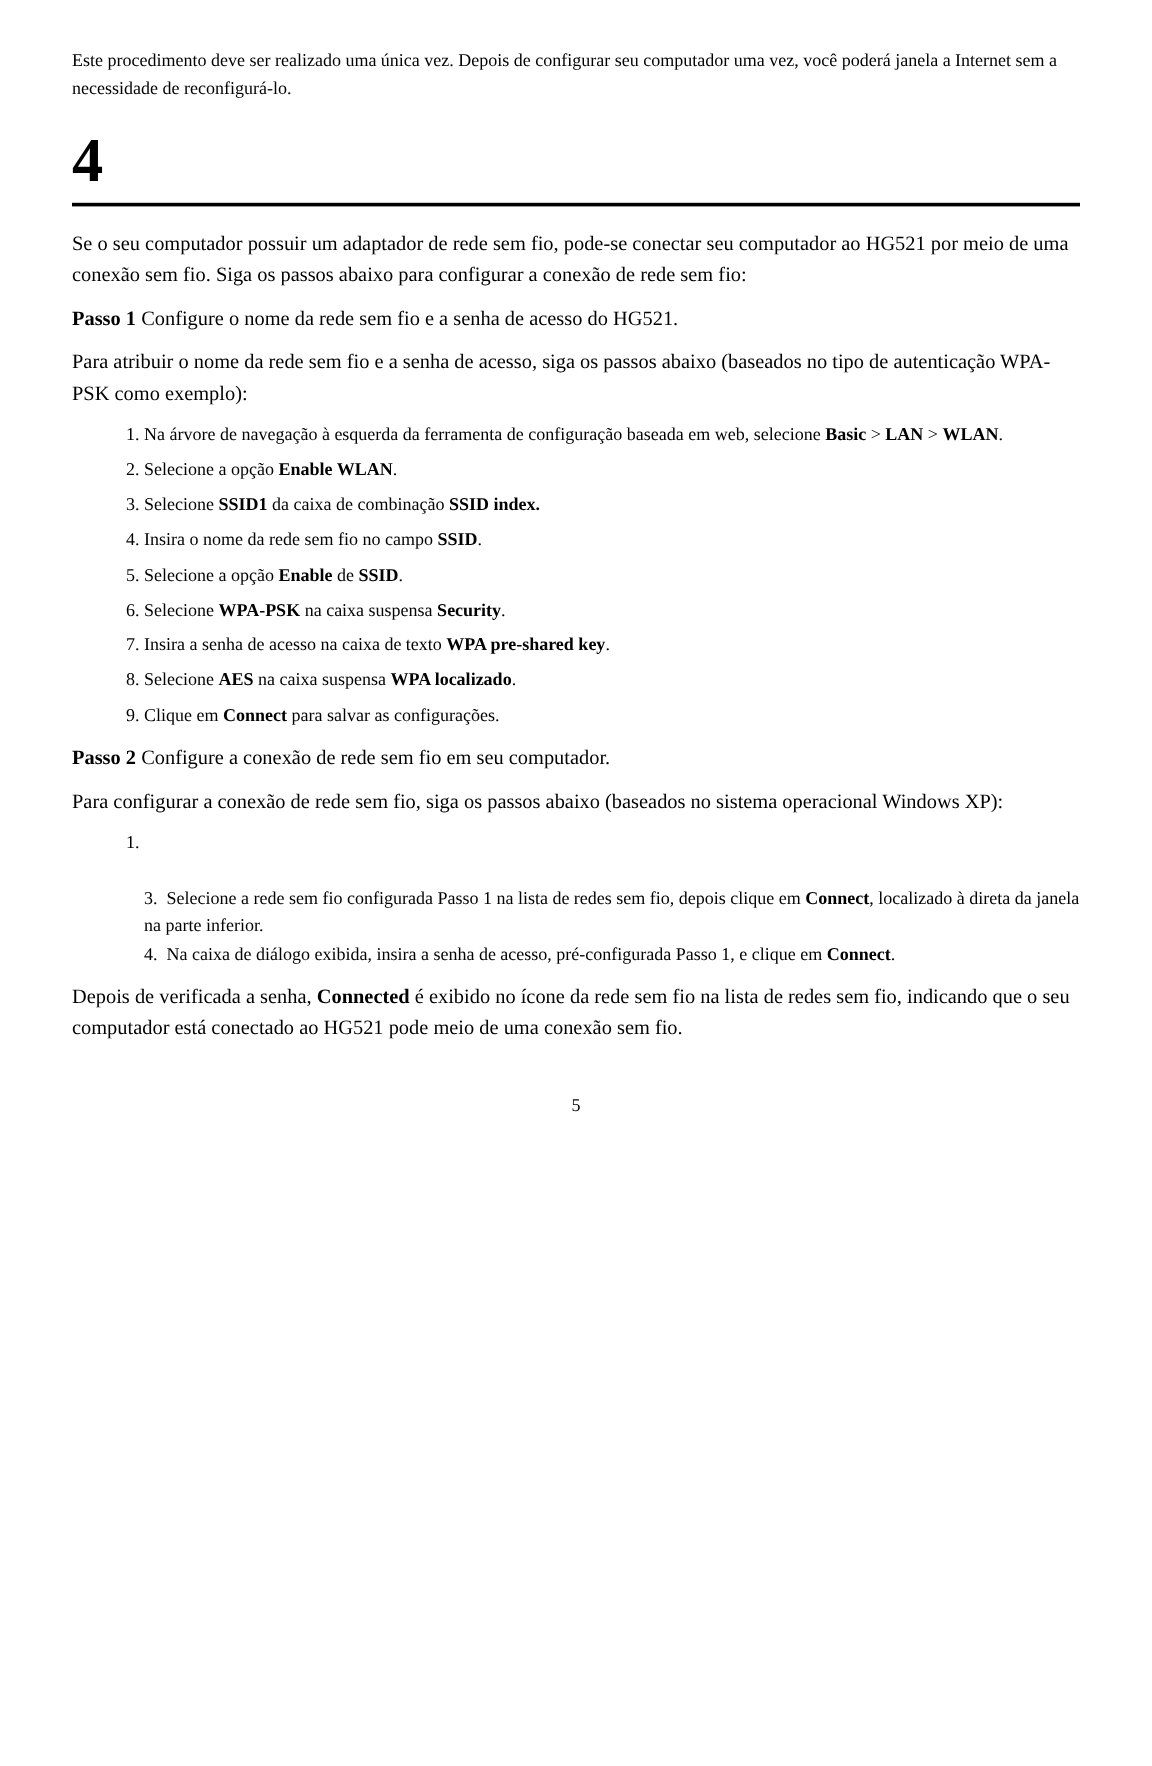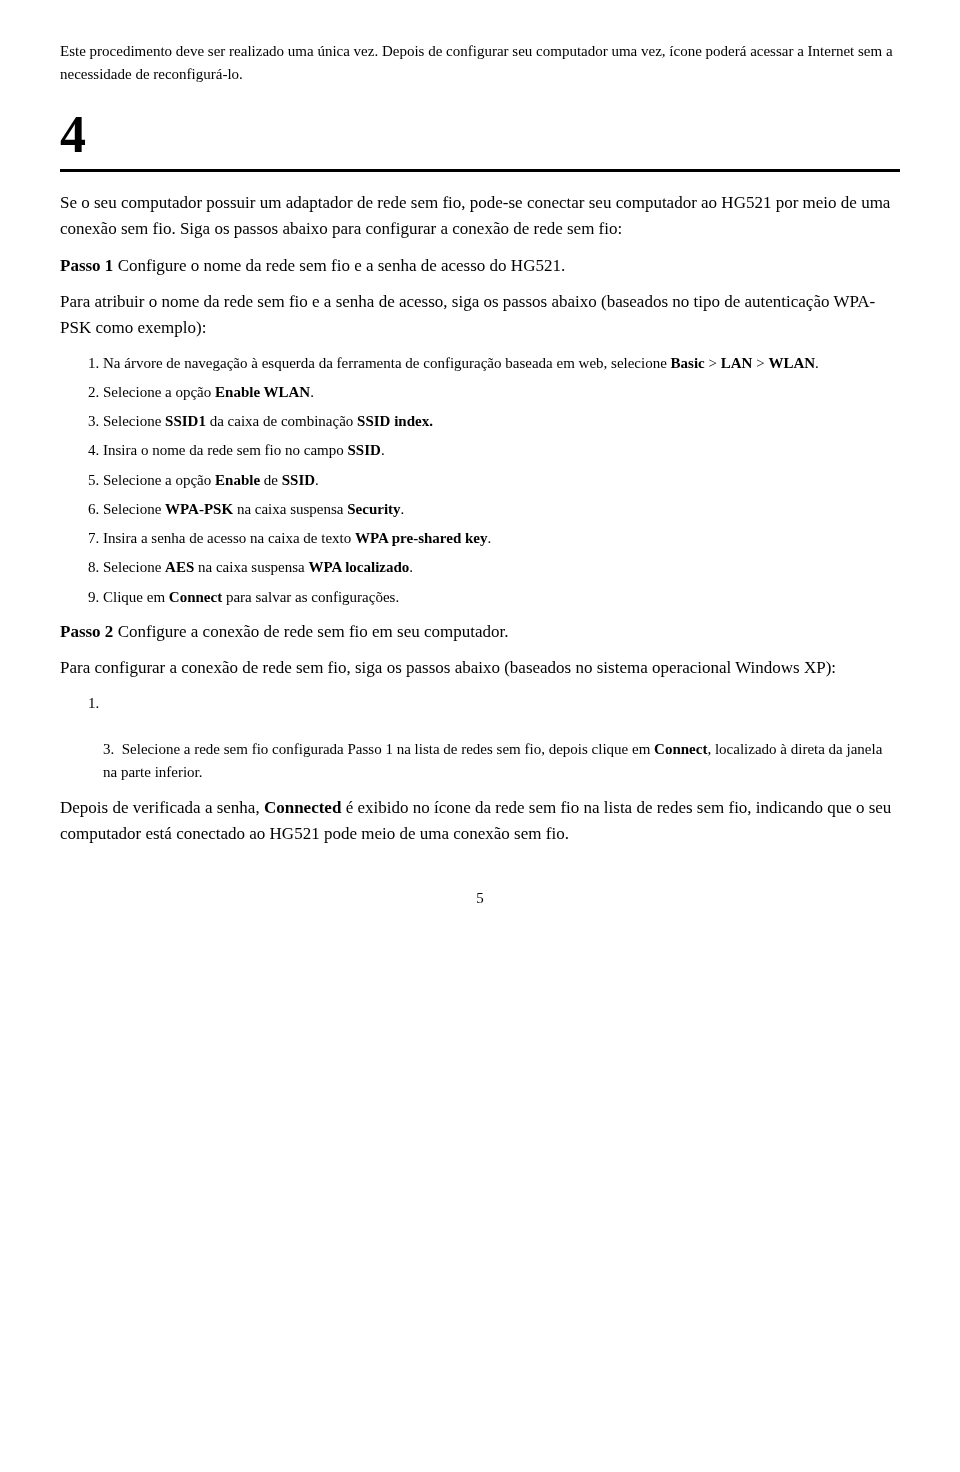--- a/index.html
+++ b/index.html
@@ -41,39 +41,39 @@
     }
     .body-text {
       font-size: 17px;
       margin-bottom: 10px;
       line-height: 1.55;
     }
     .step-label {
       font-weight: bold;
     }
     .numbered-list {
-      margin-left: 43px;
+      margin-left: 60px;
       margin-bottom: 10px;
     }
     .numbered-list li {
       margin-bottom: 6px;
       font-size: 15px;
       line-height: 1.55;
     }
     .page-footer {
       text-align: center;
       margin-top: 40px;
       font-size: 15px;
     }
     b { font-weight: bold; }
   </style>
 </head>
 <body>
 
-<p class="intro-text">Este procedimento deve ser realizado uma única vez. Depois de configurar seu computador uma vez, ícone poderá acessar a Internet sem a necessidade de reconfigurá-lo.</p>
+<p class="intro-text">Este procedimento deve ser realizado uma única vez. Depois de configurar seu computador uma vez, você poderá janela a Internet sem a necessidade de reconfigurá-lo.</p>
 
 <div class="chapter-heading">
   <span class="chapter-number">4</span>
 </div>
 <hr class="chapter-rule">
 
 <p class="body-text">Se o seu computador possuir um adaptador de rede sem fio, pode-se conectar seu computador ao HG521 por meio de uma conexão sem fio. Siga os passos abaixo para configurar a conexão de rede sem fio:</p>
 
 <p class="body-text">
   <span class="step-label">Passo 1</span><span> Configure o nome da rede sem fio e a senha de acesso do HG521.</span>
@@ -96,20 +96,21 @@
 <p class="body-text">
   <span class="step-label">Passo 2</span><span> Configure a conexão de rede sem fio em seu computador.</span>
 </p>
 
 <p class="body-text">Para configurar a conexão de rede sem fio, siga os passos abaixo (baseados no sistema operacional Windows XP):</p>
 
 <ol class="numbered-list">
   <li><br>
   <br>
   <span>3.&nbsp; Selecione a rede sem fio configurada Passo 1 na lista de redes sem fio, depois clique em <b>Connect</b>, localizado à direta da janela na parte inferior.</span><br>
+  <span>4.&nbsp; Na caixa de diálogo exibida, insira a senha de acesso, pré-configurada Passo 1, e clique em <b>Connect</b>.</span>
   </li>
 </ol>
 
 <p class="body-text">Depois de verificada a senha, <b>Connected</b> é exibido no ícone da rede sem fio na lista de redes sem fio, indicando que o seu computador está conectado ao HG521 pode meio de uma conexão sem fio.</p>
 
 <div class="page-footer">
   <span>5</span>
 </div>
 
 </body></html>

